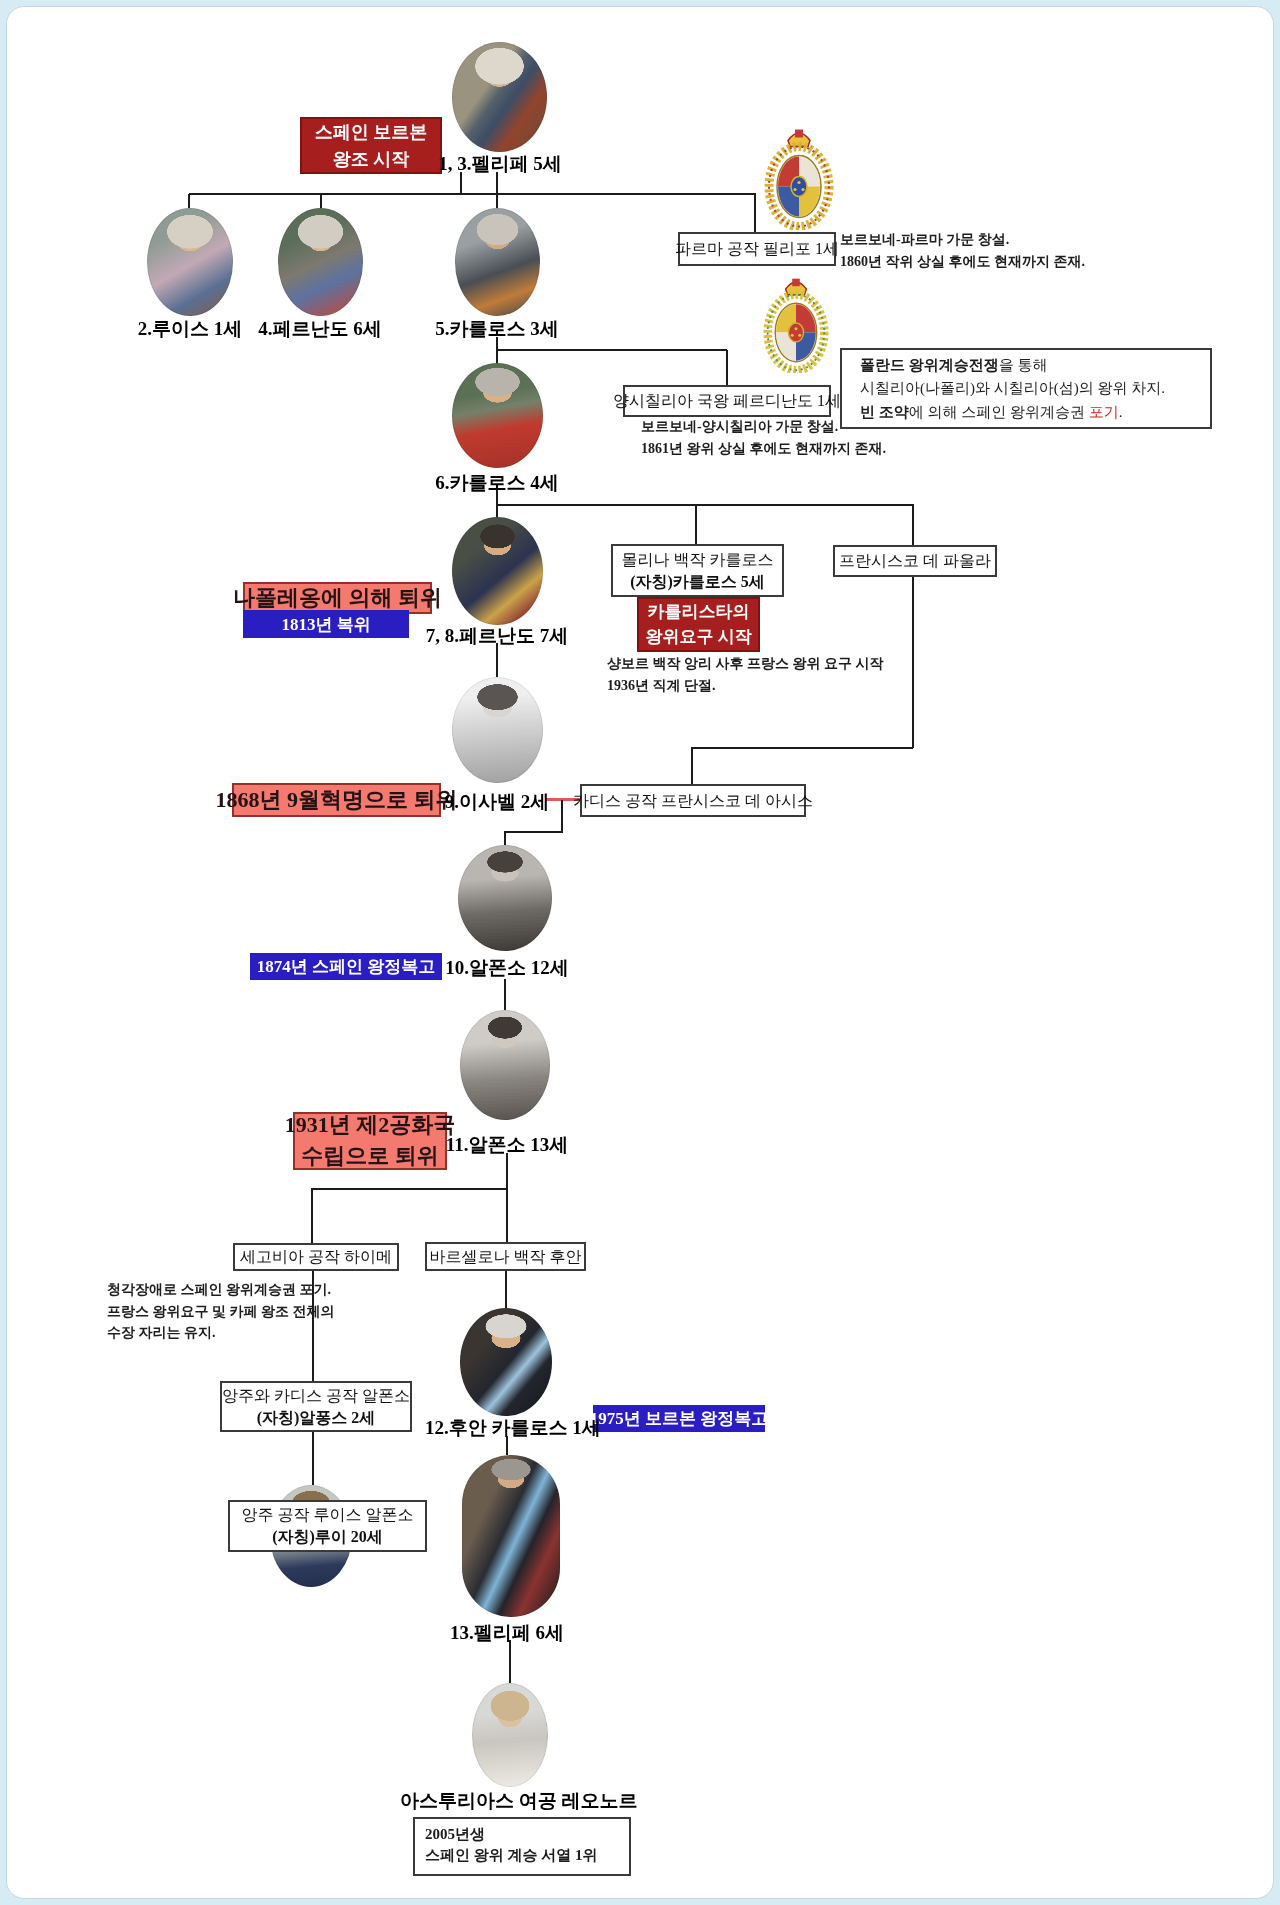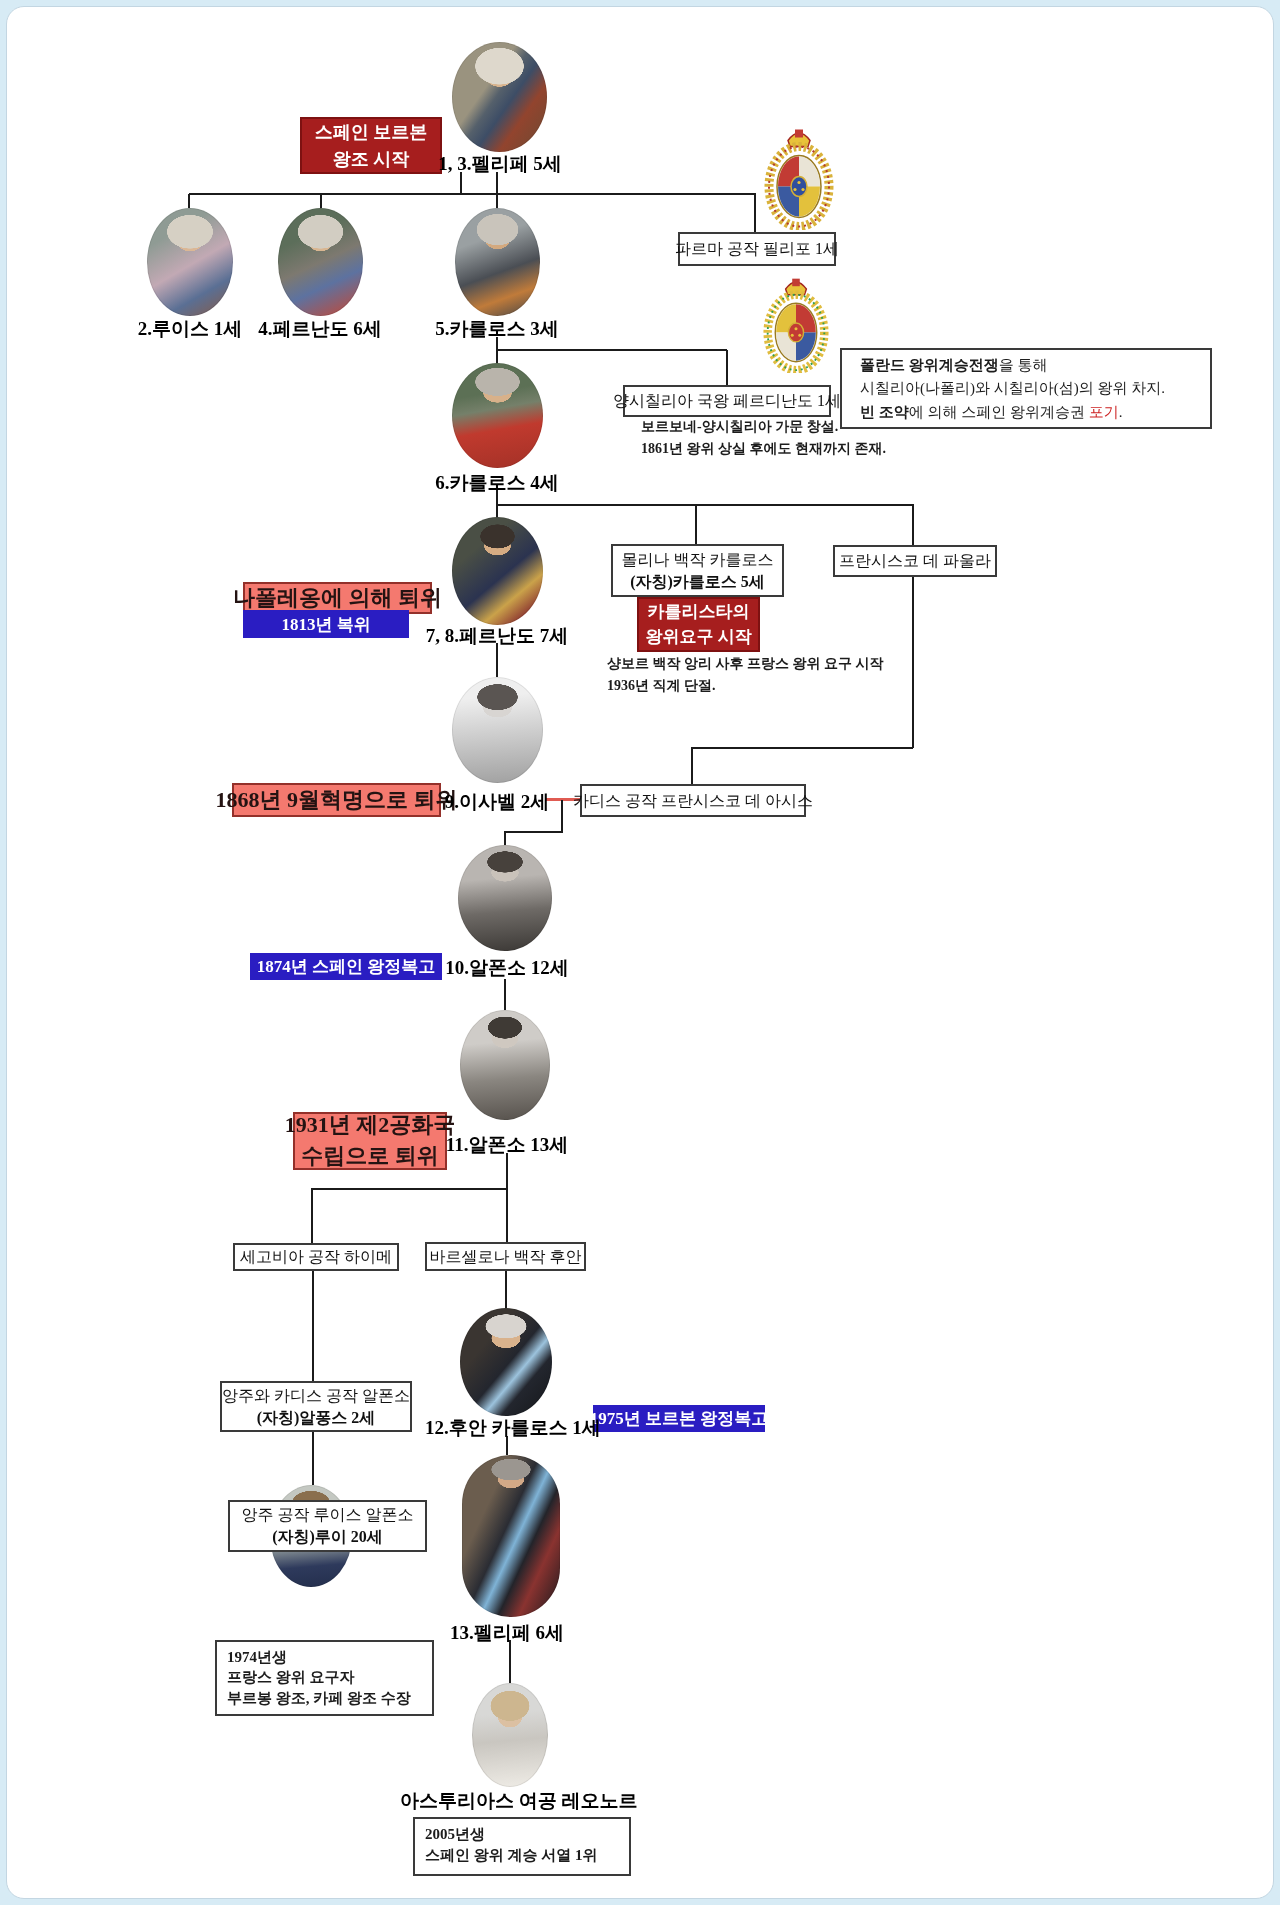--- a/index.html
+++ b/index.html
@@ -215,42 +215,46 @@
   <div class="wbox" style="left:425px;top:1242px;width:157px;height:25px;">바르셀로나 백작 후안</div>
   <div class="wbox" style="left:220px;top:1381px;width:188px;height:47px;">
     <span>앙주와 카디스 공작 알폰소</span>
     <span class="b2">(자칭)알퐁스 2세</span>
   </div>
   <div class="wbox" style="left:215px;top:1500px;width:195px;height:48px;margin-left:13px;">
     <span>앙주 공작 루이스 알폰소</span>
     <span class="b2">(자칭)루이 20세</span>
   </div>
 
-  <div class="notebox" style="left:215px;top:1640px;width:195px;height:62px;line-height:1.35;">
-    <div>1974년생</div>
-    <div>프랑스 왕위 요구자</div>
-    <div>부르봉 왕조, 카페 왕조 수장</div>
-  </div>
   <div class="notebox" style="left:413px;top:1817px;width:194px;height:45px;">
     <div>2005년생</div>
     <div>스페인 왕위 계승 서열 1위</div>
   </div>
   <div class="notebox" style="left:840px;top:348px;width:332px;height:69px;font-weight:400;line-height:1.55;padding:4px 18px;">
     <div><b>폴란드 왕위계승전쟁</b><span>을 통해</span></div>
     <div>시칠리아(나폴리)와 시칠리아(섬)의 왕위 차지.</div>
     <div><b>빈 조약</b><span>에 의해 스페인 왕위계승권 </span><span class="red-t">포기</span><span>.</span></div>
   </div>
 
+  <div class="note" style="left:840px;top:229px;">
+    <div>보르보네-파르마 가문 창설.</div>
+    <div>1860년 작위 상실 후에도 현재까지 존재.</div>
+  </div>
   <div class="note" style="left:625px;top:416px;margin-left:16px;">
     <div>보르보네-양시칠리아 가문 창설.</div>
     <div>1861년 왕위 상실 후에도 현재까지 존재.</div>
   </div>
   <div class="note" style="left:607px;top:653px;">
     <div>샹보르 백작 앙리 사후 프랑스 왕위 요구 시작</div>
     <div>1936년 직계 단절.</div>
+  </div>
+  <div class="note" style="left:107px;top:1279px;">
+    <div>청각장애로 스페인 왕위계승권 포기.</div>
+    <div>프랑스 왕위요구 및 카페 왕조 전체의</div>
+    <div>수장 자리는 유지.</div>
   </div>
 
   <div class="plabel" style="left:420px;top:151px;width:160px;">1, 3.펠리페 5세</div>
   <div class="plabel" style="left:120px;top:316px;width:140px;">2.루이스 1세</div>
   <div class="plabel" style="left:250px;top:316px;width:140px;">4.페르난도 6세</div>
   <div class="plabel" style="left:427px;top:316px;width:140px;">5.카를로스 3세</div>
   <div class="plabel" style="left:427px;top:470px;width:140px;">6.카를로스 4세</div>
   <div class="plabel" style="left:417px;top:623px;width:160px;">7, 8.페르난도 7세</div>
   <div class="plabel" style="left:427px;top:789px;width:140px;">9.이사벨 2세</div>
   <div class="plabel" style="left:432px;top:955px;width:150px;">10.알폰소 12세</div>

